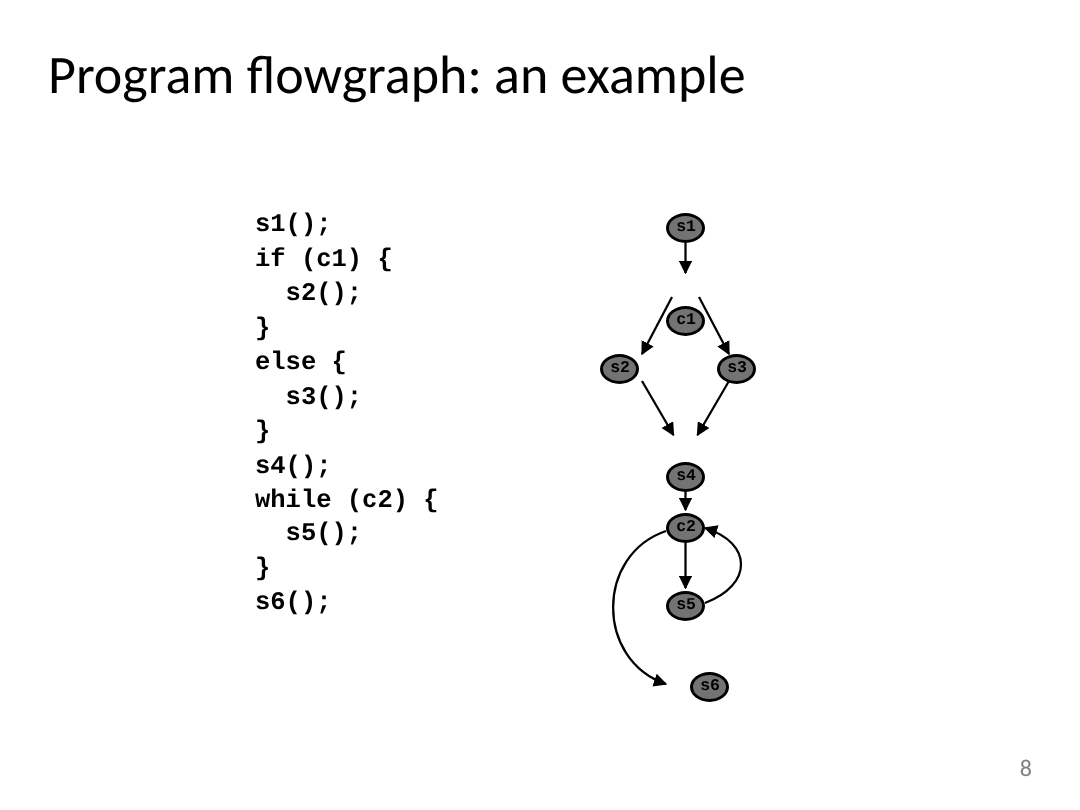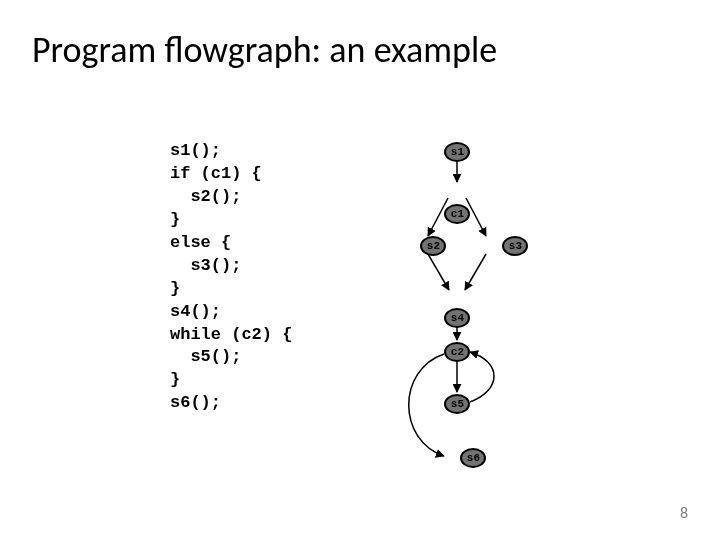--- a/index.html
+++ b/index.html
@@ -109,22 +109,22 @@
 
       <line x1="105" y1="222" x2="105" y2="252" stroke="#000" stroke-width="1.5" marker-end="url(#arr)"></line>
 
       <path d="M 118 262 C 150 250, 150 222, 118 212" fill="none" stroke="#000" stroke-width="1.5" marker-end="url(#arr)"></path>
 
       <path d="M 92 214 C 45 230, 45 300, 92 316" fill="none" stroke="#000" stroke-width="1.5" marker-end="url(#arr)"></path>
     </svg>
 
     <div class="node" style="left:92px; top:2px;">s1</div>
     <div class="node" style="left:92px; top:24px;margin-top:40px;">c1</div>
-    <div class="node" style="left:68px; top:96px;">s2</div>
-    <div class="node" style="left:126px; top:96px;margin-left:24px;">s3</div>
+    <div class="node" style="left:48px; top:96px;">s2</div>
+    <div class="node" style="left:126px; top:96px;">s3</div>
     <div class="node" style="left:92px; top:168px;">s4</div>
     <div class="node" style="left:92px; top:202px;">c2</div>
     <div class="node" style="left:92px; top:254px;">s5</div>
     <div class="node" style="left:108px; top:308px;">s6</div>
   </div>
 
 </div>
 
 <div class="pagenum">8</div>
 

